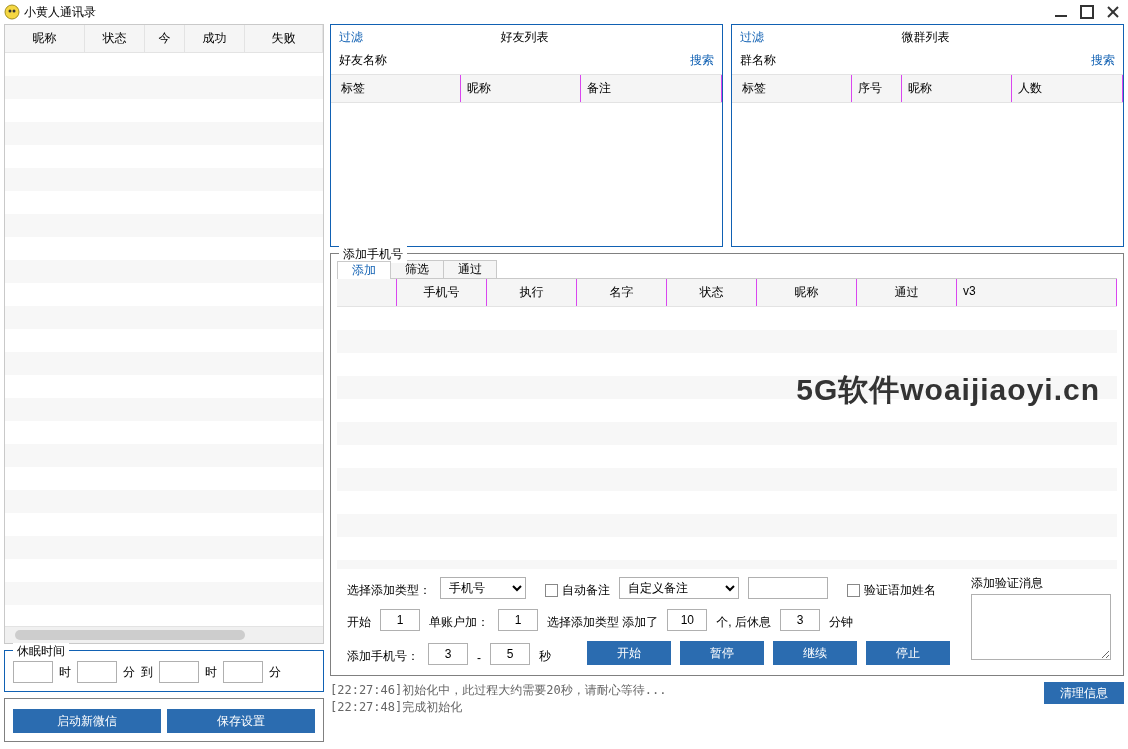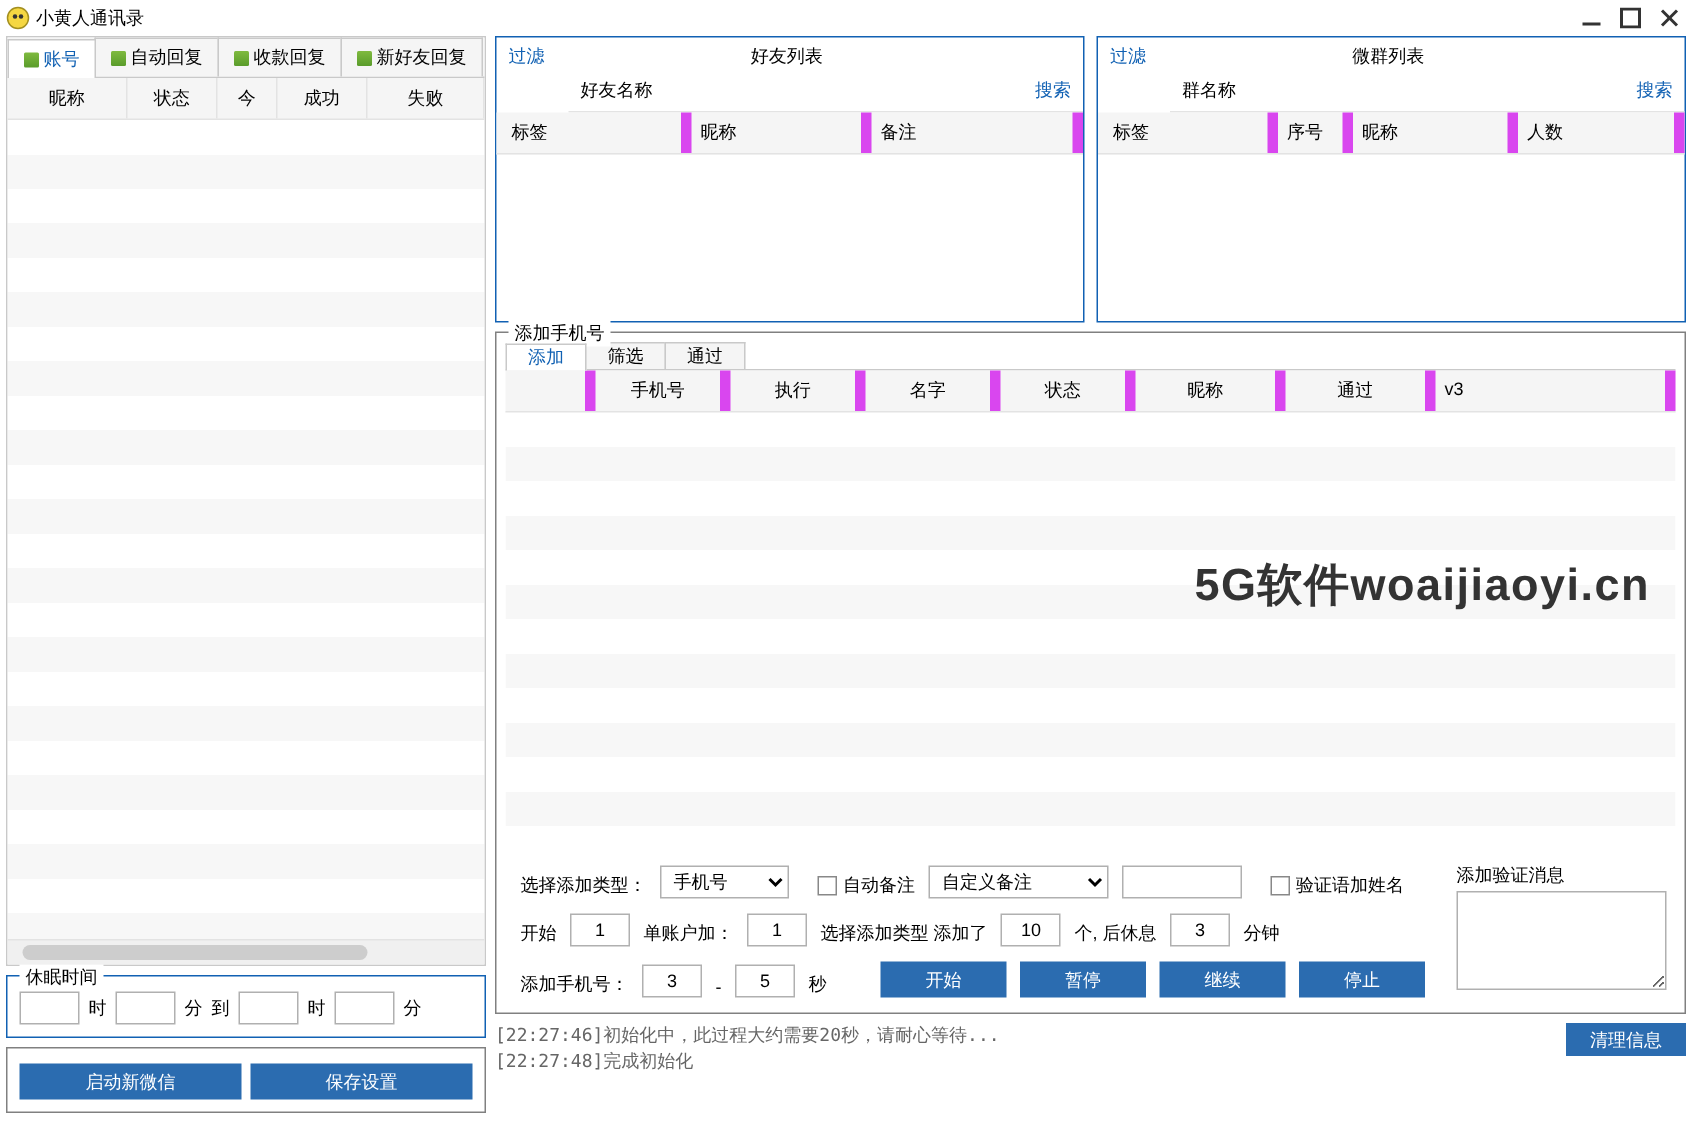--- a/index.html
+++ b/index.html
@@ -31,37 +31,37 @@
 
 .row { display: flex; align-items: center; gap: 6px; margin-bottom: 6px; }
 .row:last-child { margin-bottom: 0; }
 .inp { border: 1px solid #b0b0b0; height: 22px; padding: 0 4px; }
 .inp.sm { width: 40px; text-align: center; }
 .btn { background: #2b6cb0; color: #fff; border: none; height: 24px; padding: 0 18px; cursor: pointer; min-width: 84px; }
 
 .blue-frame { border: 1px solid #1161b3; display: flex; flex-direction: column; }
 .frame-head { display: flex; align-items: center; padding: 4px 8px; gap: 8px; }
 .frame-title { flex: 1; text-align: center; }
-.search-row { display: flex; align-items: center; padding: 0 8px 4px 8px; gap: 6px; border-bottom: 1px solid #e3e3e3; margin-left: 48px;}
+.search-row { display: flex; align-items: center; padding: 0 8px 4px 8px; gap: 6px; border-bottom: 1px solid #e3e3e3;}
 .search-row input { flex: 1; border: none; outline: none; height: 20px; }
 .search-link { color: #1161b3; cursor: pointer; }
 .link { color: #1161b3; cursor: pointer; }
 
-.top-row { display: flex; gap: 8px; height: 191px; }
+.top-row { display: flex; gap: 8px; height: 223px; }
 .top-row .blue-frame { flex: 1; }
 
 .add-phone-fs { border: 1px solid #808080; padding: 6px 6px; position: relative; flex: 1; display: flex; flex-direction: column; }
 .add-phone-fs .legend { position: absolute; top: -8px; left: 8px; background: #fff; padding: 0 4px; }
 
 .inner-tabs { display: flex; border-bottom: 1px solid #c9c9c9; }
 .inner-tabs .tab2 { padding: 0 14px; border: 1px solid #c9c9c9; border-bottom: none; cursor: pointer; background: #f5f5f5; margin-right: -1px; }
 .inner-tabs .tab2.active { background: #fff; color: #1161b3; position: relative; top: 1px; }
 
 .col-head { display: flex; background: #f5f5f5; border-bottom: 1px solid #e3e3e3; }
-.col-head .ch { padding: 5px 6px; text-align: center; border-right: 7px solid #d946ef; }
+.col-head .ch { padding: 5px 6px; text-align: center; border-right: 1px solid #d946ef; }
 
 .controls { padding: 8px 10px 4px 10px; display: flex; flex-direction: column; gap: 10px; }
 .ctrl-row { display: flex; align-items: flex-end; gap: 9px; flex-wrap: nowrap; }
 select.inp { background: #fff; }
 .chk { display: flex; align-items: center; gap: 4px; }
 .txtarea { border: 1px solid #b0b0b0; width: 140px; height: 66px; }
 
 .log-row { display: flex; gap: 8px; align-items: flex-start; }
 .log { flex: 1; color: #666; font-family: SimSun, monospace; font-size: 12px; height: 60px; overflow: hidden; white-space: pre; }
 .clear-btn { background: #2b6cb0; color: #fff; border: none; height: 22px; padding: 0 16px; cursor: pointer; }
@@ -98,38 +98,20 @@
       <svg width="14" height="14">
         <line x1="2" y1="2" x2="12" y2="12" stroke="#333" stroke-width="2"></line>
         <line x1="12" y1="2" x2="2" y2="12" stroke="#333" stroke-width="2"></line>
       </svg>
     </div>
 </div>
 
 <div class="main">
   <div class="left-col">
     <div style="border:1px solid #c9c9c9;flex:1;display:flex;flex-direction:column;">
-      <div class="tabs">
-        <div class="tab active">
-            <span class="tab-icon"></span>
-            <span>账号</span>
-          </div>
-        <div class="tab">
-            <span class="tab-icon"></span>
-            <span>自动回复</span>
-          </div>
-        <div class="tab">
-            <span class="tab-icon"></span>
-            <span>收款回复</span>
-          </div>
-        <div class="tab">
-            <span class="tab-icon"></span>
-            <span>新好友回复</span>
-          </div>
-      </div>
       <div class="table-head">
         <div class="th" style="width:80px;text-align:center">昵称</div>
         <div class="th" style="width:60px;text-align:center">状态</div>
         <div class="th" style="width:40px;text-align:center">今</div>
         <div class="th" style="width:60px;text-align:center">成功</div>
         <div class="th" style="flex:1;text-align:center">失败</div>
       </div>
       <div class="table-body">
           <div class="stripes"></div>
         </div>

